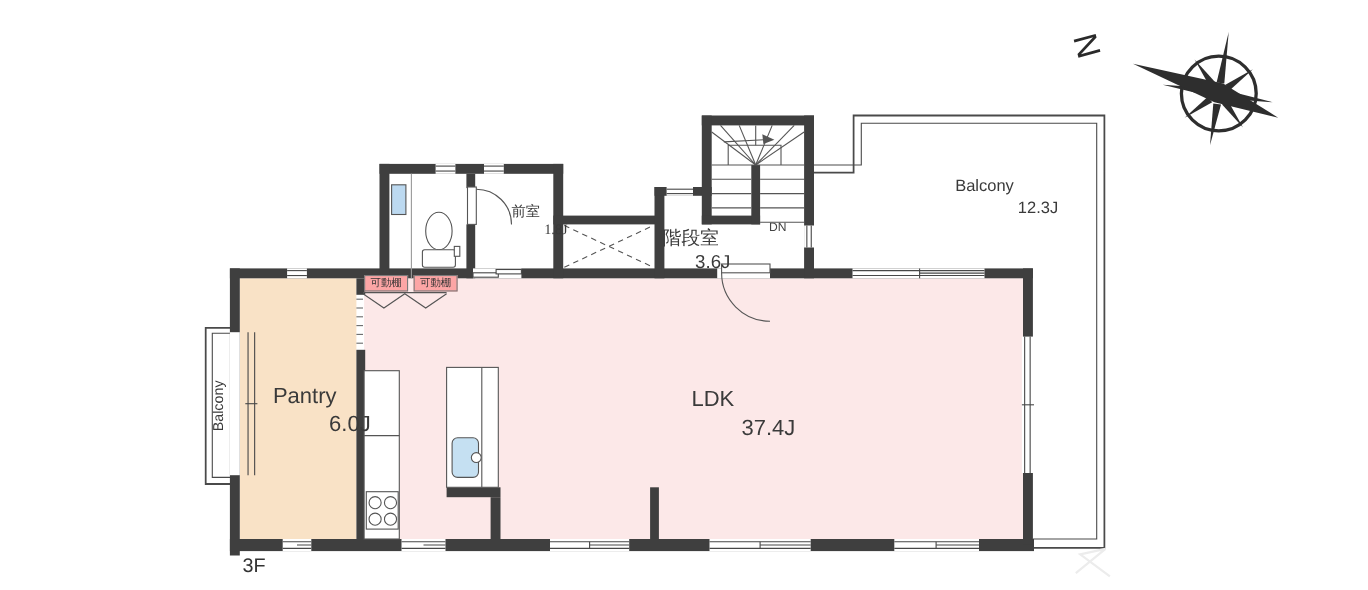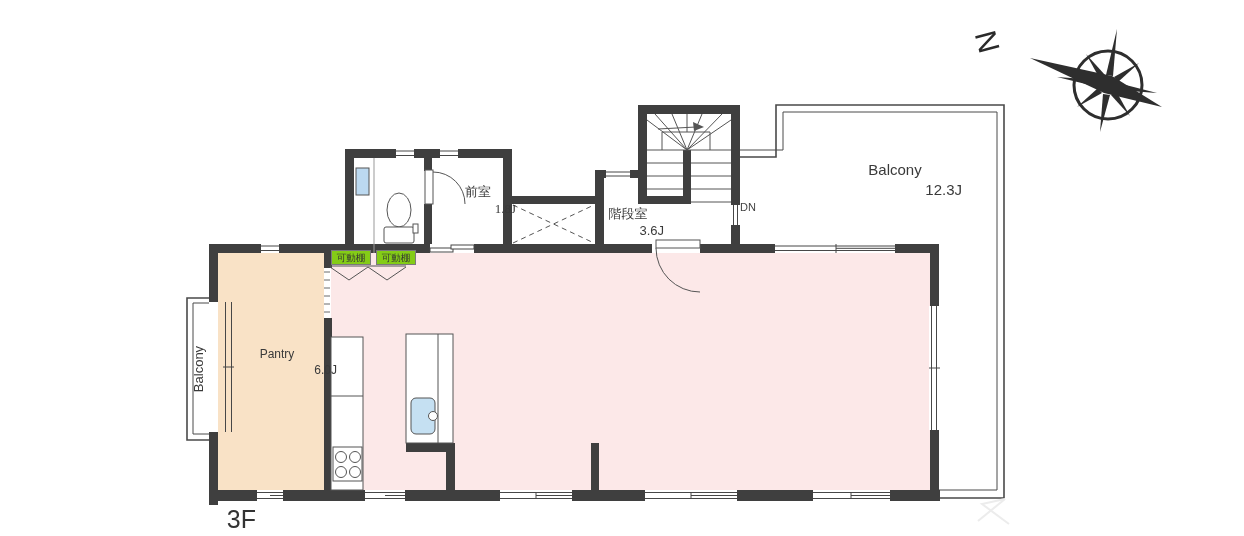--- a/index.html
+++ b/index.html
@@ -3,32 +3,32 @@
 <meta charset="utf-8">
 <style>
   html,body{margin:0;padding:0;background:#fff;}
   #stage{position:relative;width:1244px;height:536px;background:#fff;overflow:hidden;
          font-family:"Liberation Sans","DejaVu Sans",sans-serif;color:#3a3a3a;}
   #plan-svg{position:absolute;left:0;top:0;}
   .lbl{position:absolute;text-align:center;line-height:1.3;white-space:nowrap;color:#3a3a3a;}
   .room-name{display:block;}
   .room-size{display:block;text-align:right;}
   .lbl-balcony-r{left:828px;top:160px;width:134px;font-size:15px;}
-  .lbl-pantry{left:217px;top:347px;width:120px;font-size:12px;}
+  .lbl-pantry{left:217px;top:347px;width:120px;font-size:20px;}
   .lbl-ldk{left:573px;top:350px;width:150px;font-size:20px;}
   .lbl-anteroom{left:440px;top:184px;width:76px;font-size:13px;font-family:Liberation Serif, serif;}
-  .lbl-stairwell{left:592px;top:206px;width:72px;font-size:13px;}
-  .lbl-dn{left:692px;top:200px;width:30px;font-size:11px;color:#444;margin-left:41px;}
+  .lbl-stairwell{left:592px;top:206px;width:72px;font-size:17px;}
+  .lbl-dn{left:692px;top:200px;width:30px;font-size:11px;color:#444;}
   .lbl-balcony-l{left:139px;top:361px;width:120px;height:16px;font-size:13px;
                  transform:rotate(-90deg);}
-  .lbl-3f{left:206px;top:503px;width:50px;font-size:25px;text-align:right;color:#333;}
+  .lbl-3f{left:206px;top:503px;width:50px;font-size:18px;text-align:center;color:#333;}
   .lbl-north{left:965px;top:20px;width:44px;height:44px;line-height:44px;font-size:30px;
              transform:rotate(75deg);color:#2a2a2a;}
   .shelf-tag{position:absolute;top:250px;width:38px;height:13px;line-height:13px;
-             font-size:9.5px;text-align:center;background:#84cc16;border:1px solid #7a7a7a;
+             font-size:9.5px;text-align:center;background:#fca5a5;border:1px solid #7a7a7a;
              color:#333;}
   .shelf-1{left:331px;}
   .shelf-2{left:376px;}
 </style>
 </head>
 <body>
 
 <div id="stage">
 
 <svg id="plan-svg" width="1244" height="536" viewBox="0 0 1244 536">
@@ -252,20 +252,24 @@
   <div class="lbl lbl-balcony-r">
     <span class="room-name">Balcony</span>
     <span class="room-size">12.3J</span>
   </div>
 
   <div class="lbl lbl-pantry">
     <span class="room-name">Pantry</span>
     <span class="room-size">6.0J</span>
   </div>
 
+  <div class="lbl lbl-ldk">
+    <span class="room-name">LDK</span>
+    <span class="room-size">37.4J</span>
+  </div>
 
   <div class="lbl lbl-anteroom">
     <span class="room-name">前室</span>
     <span class="room-size">1.8J</span>
   </div>
 
   <div class="lbl lbl-stairwell">
     <span class="room-name">階段室</span>
     <span class="room-size">3.6J</span>
   </div>

